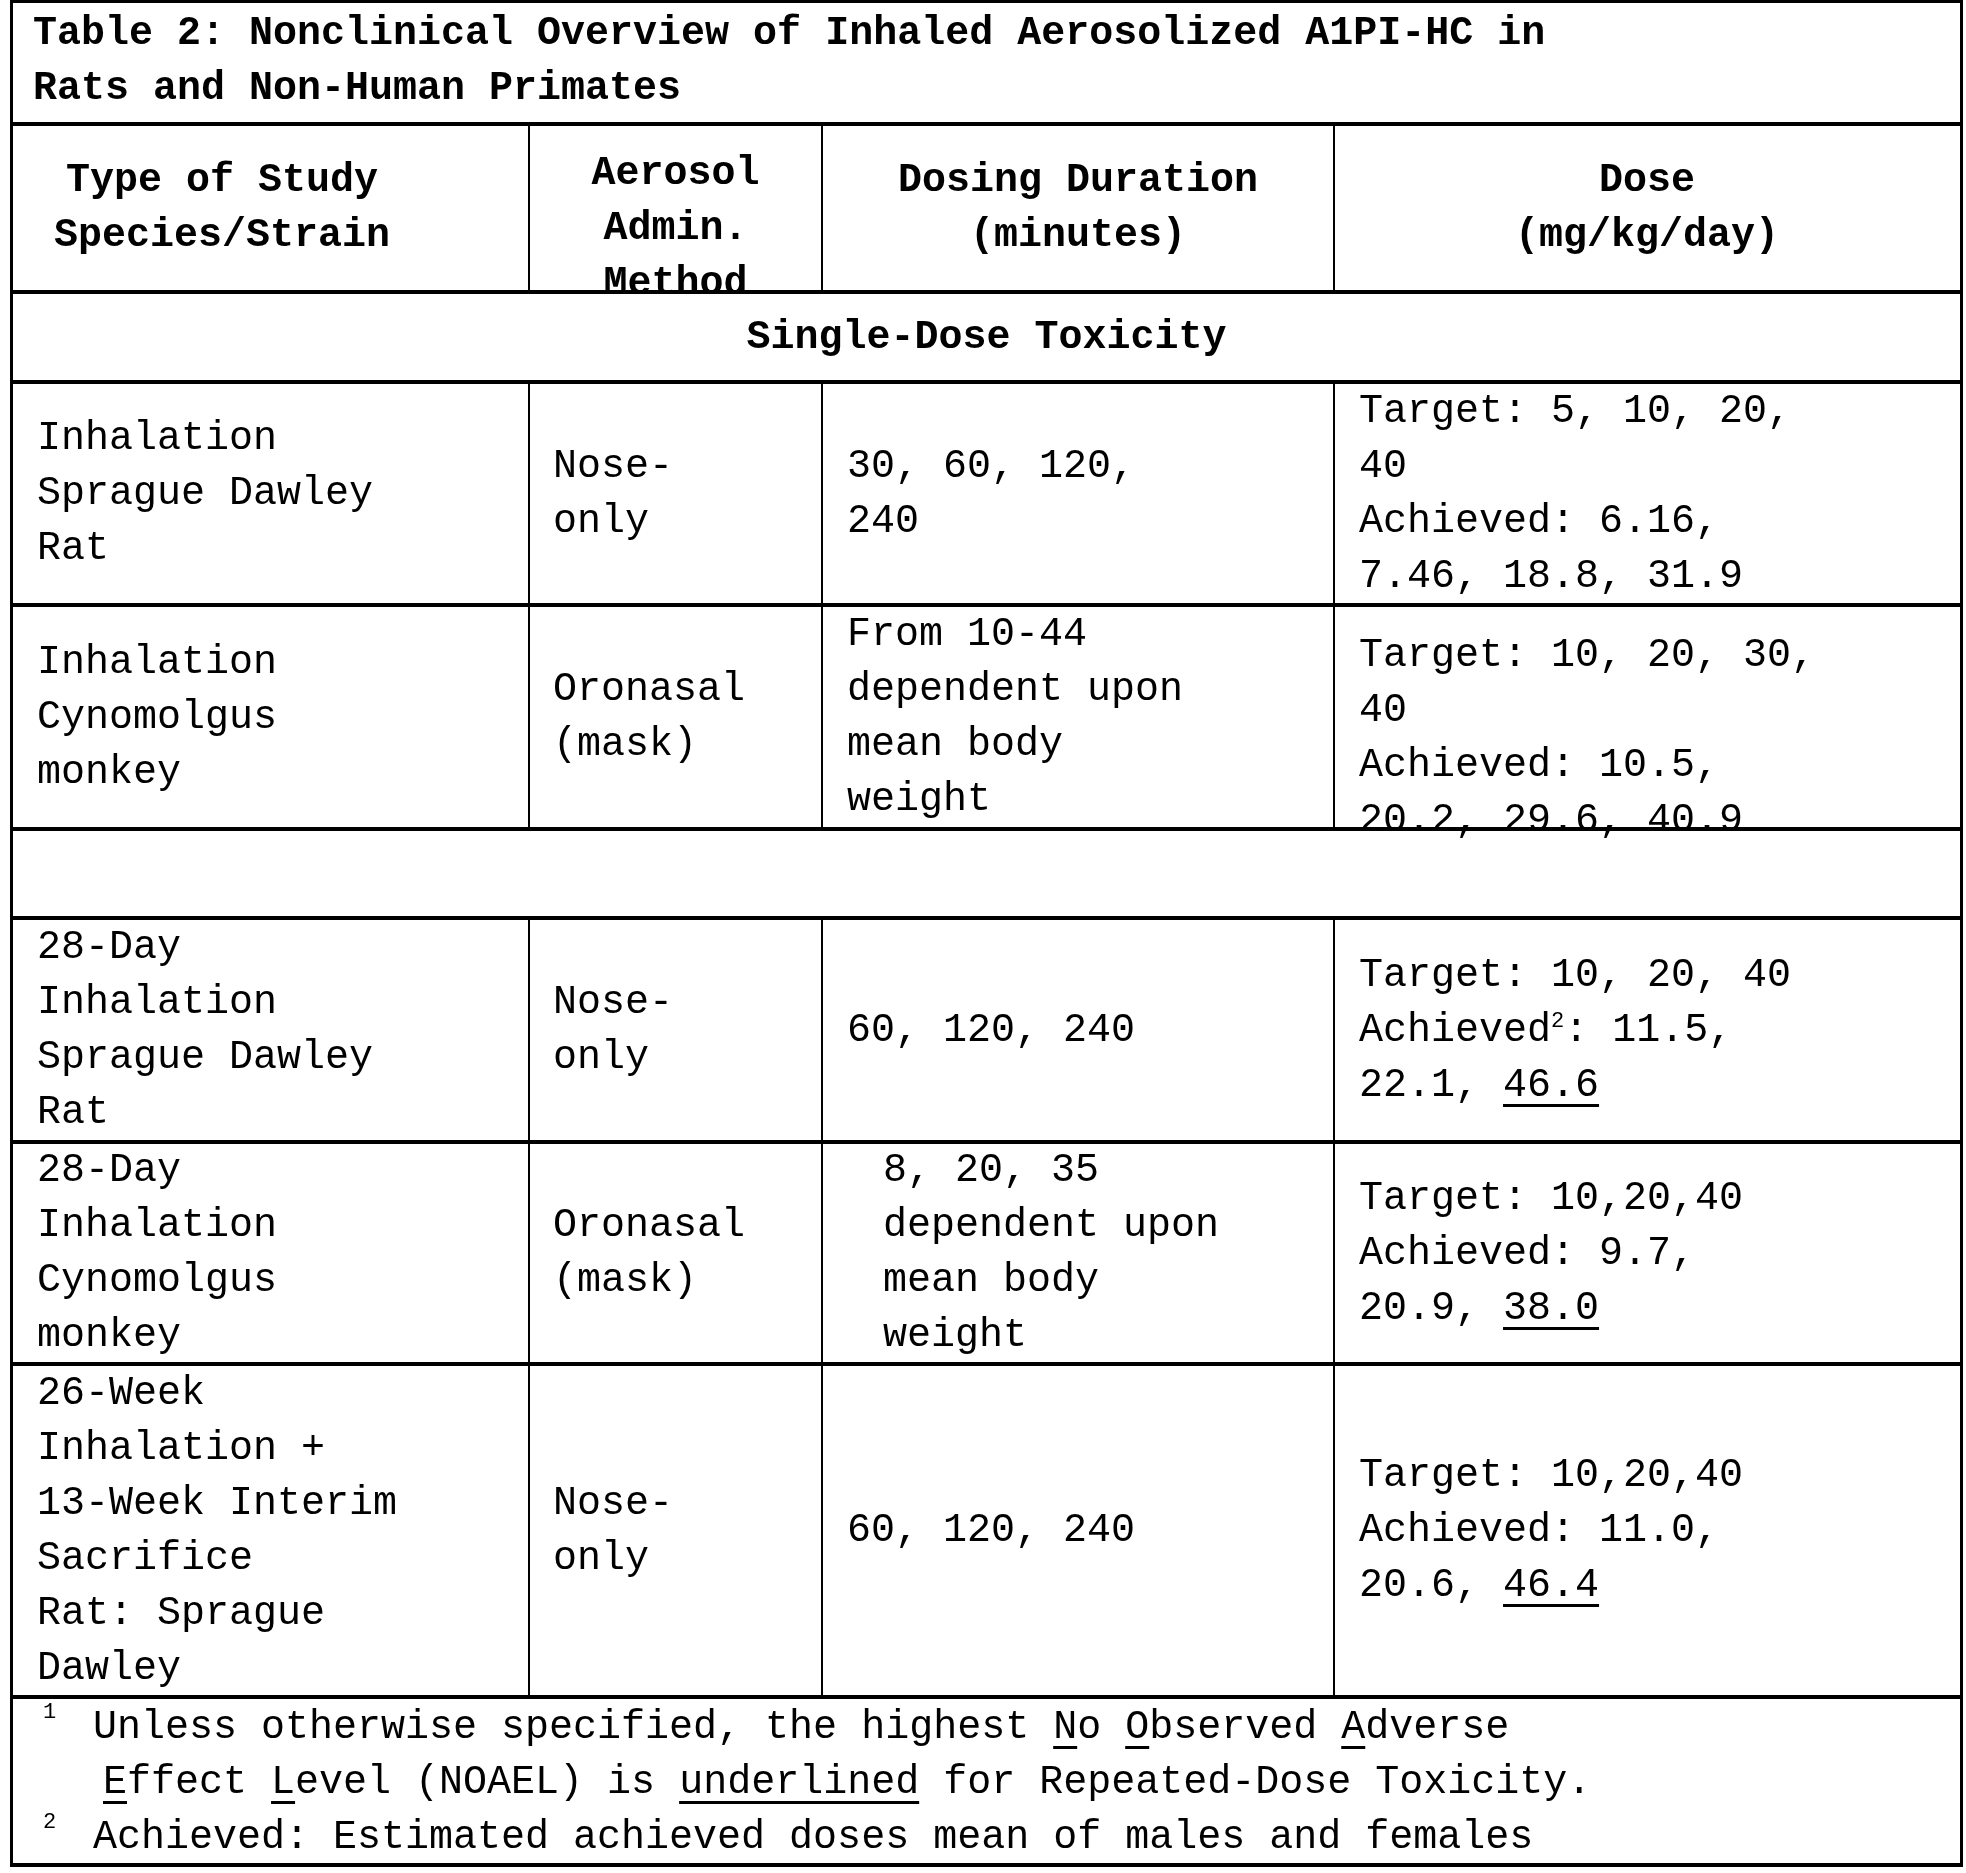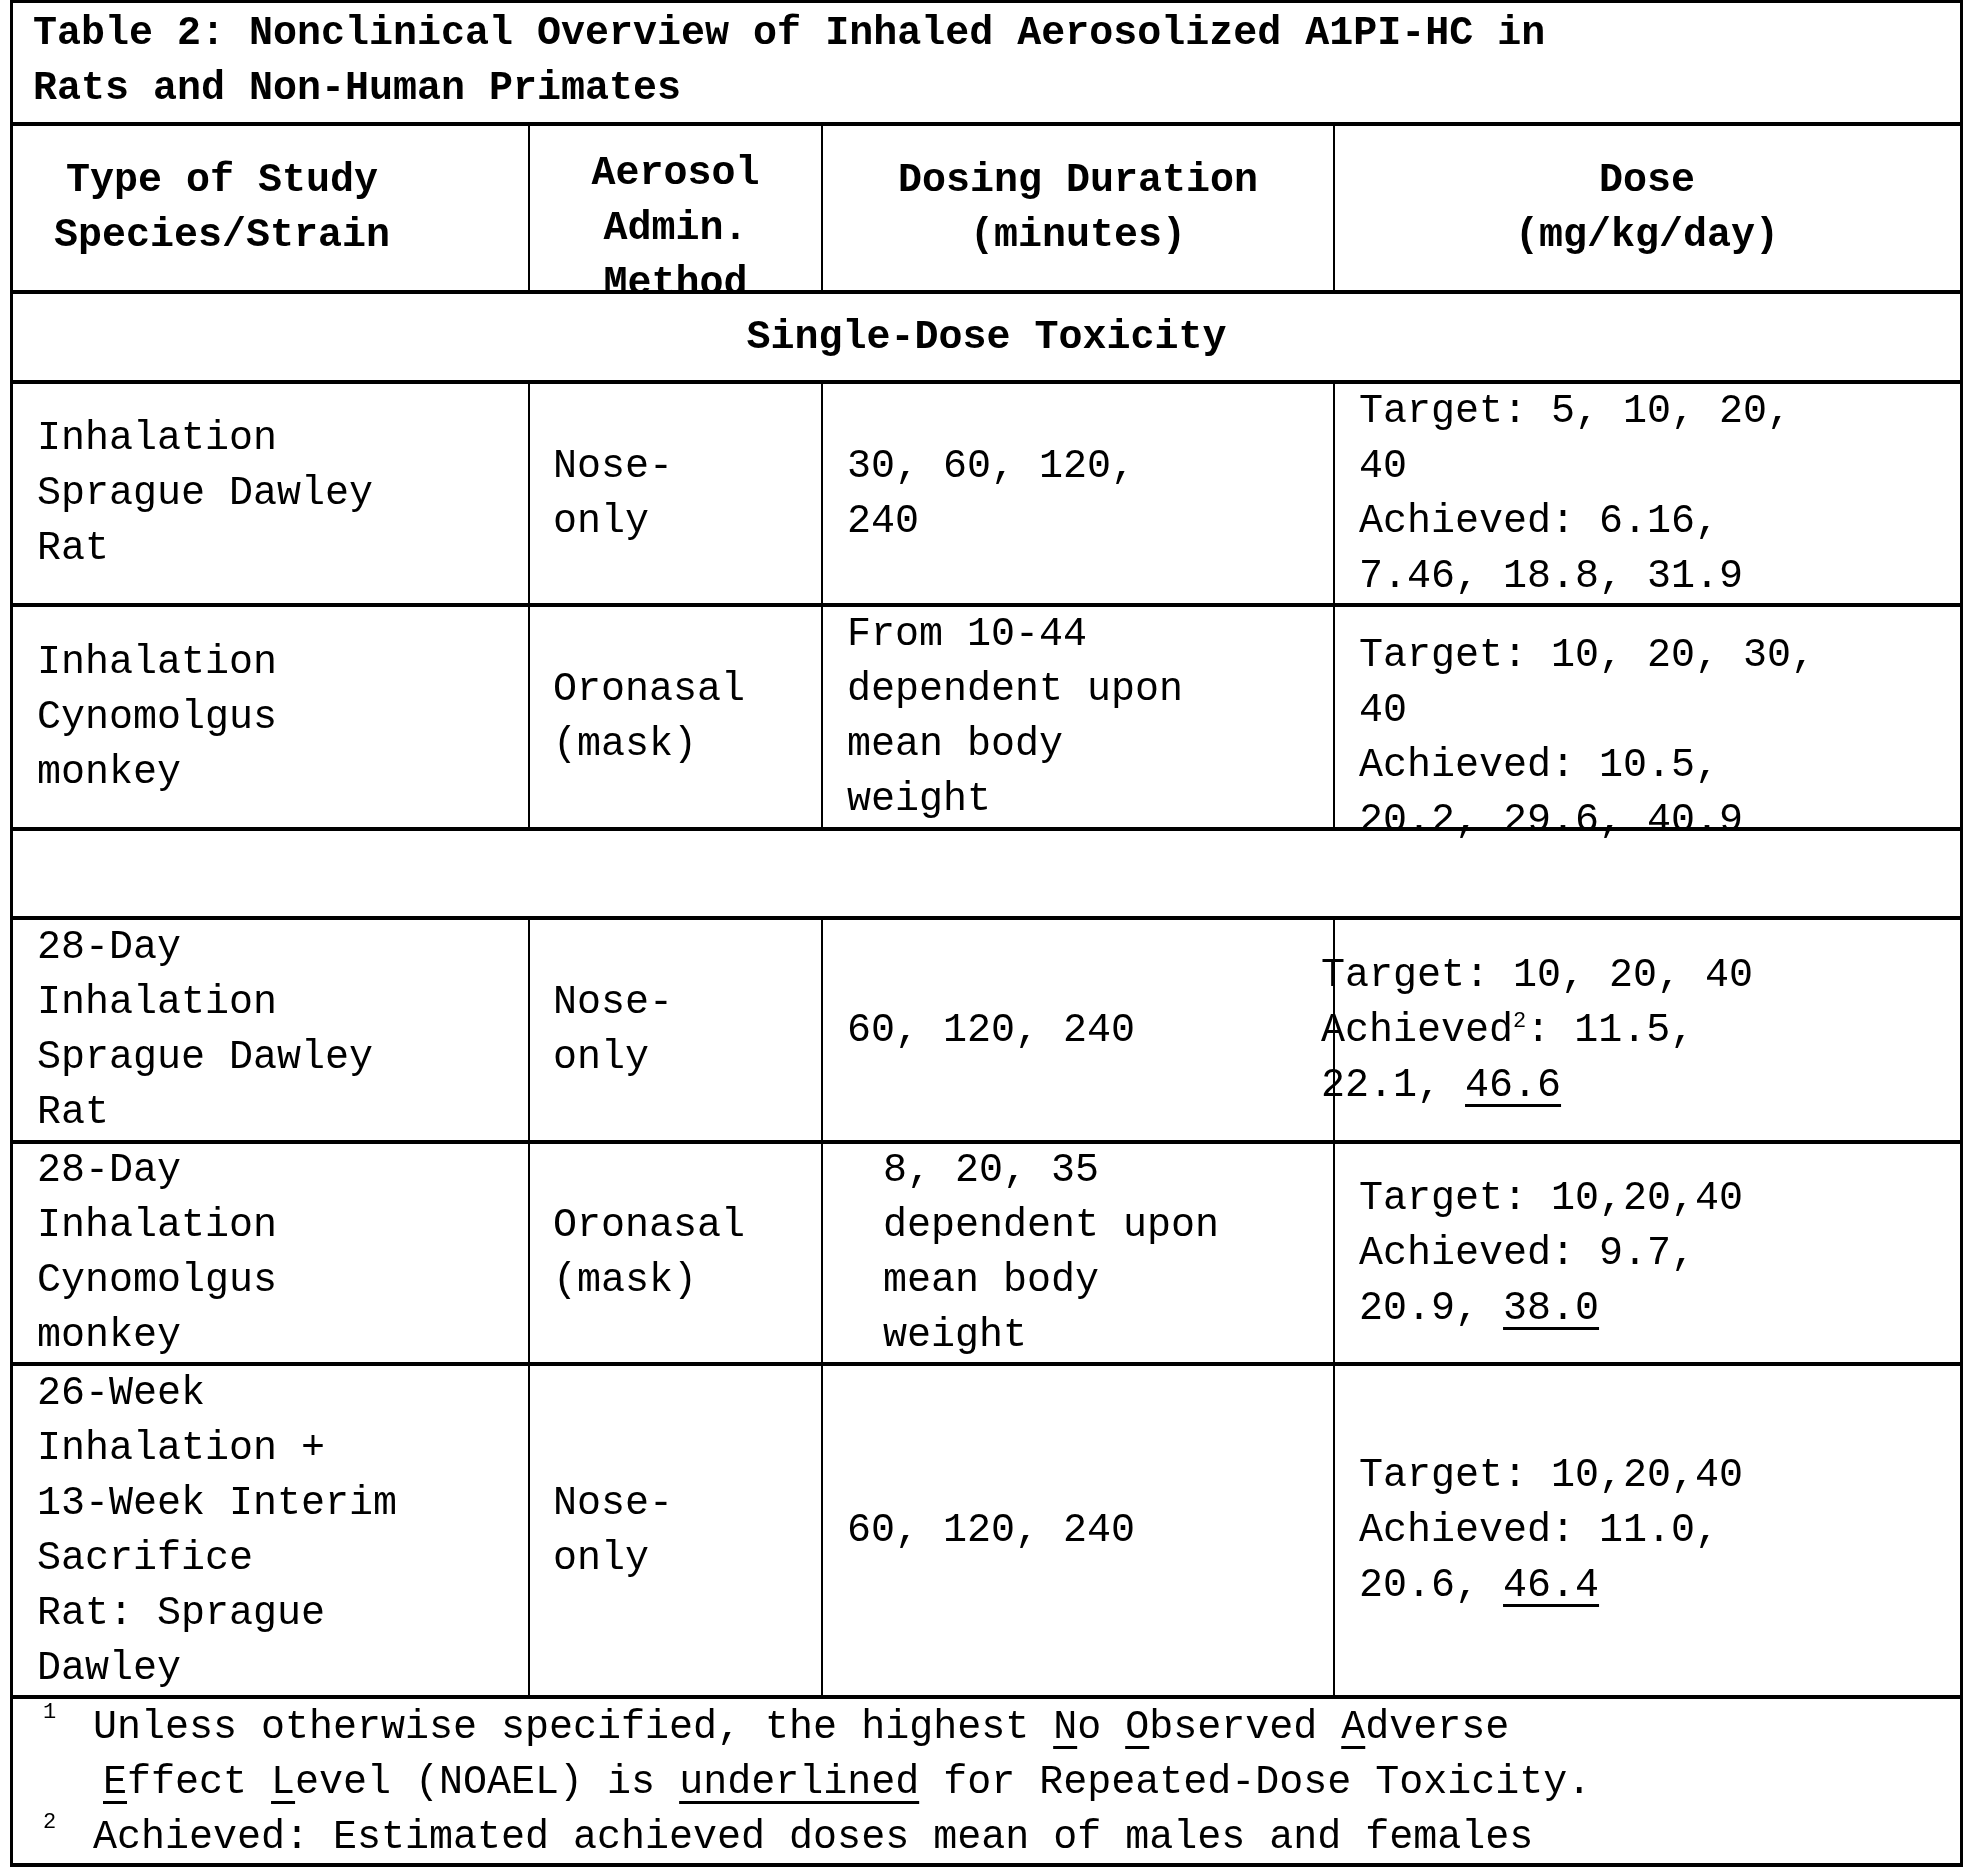--- a/index.html
+++ b/index.html
@@ -125,21 +125,21 @@
 Sprague Dawley
 Rat</div>
   </div>
   <div class="cell" style="left:540px;top:920px;width:266px;height:220px;">
     <div class="txt">Nose-
 only</div>
   </div>
   <div class="cell" style="left:834px;top:920px;width:484px;height:220px;">
     <div class="txt">60, 120, 240</div>
   </div>
-  <div class="cell" style="left:1308px;top:920px;width:600px;height:220px;">
+  <div class="cell" style="left:1346px;top:920px;width:600px;height:220px;">
     <div class="txt">Target: 10, 20, 40</div>
     <div class="txt"><span>Achieved</span><span class="sup">2</span><span>: 11.5,
 22.1, </span><span class="u">46.6</span></div>
   </div>
 
   <div class="cell" style="left:24px;top:1144px;width:490px;height:218px;">
     <div class="txt">28-Day
 Inhalation
 Cynomolgus
 monkey</div>

